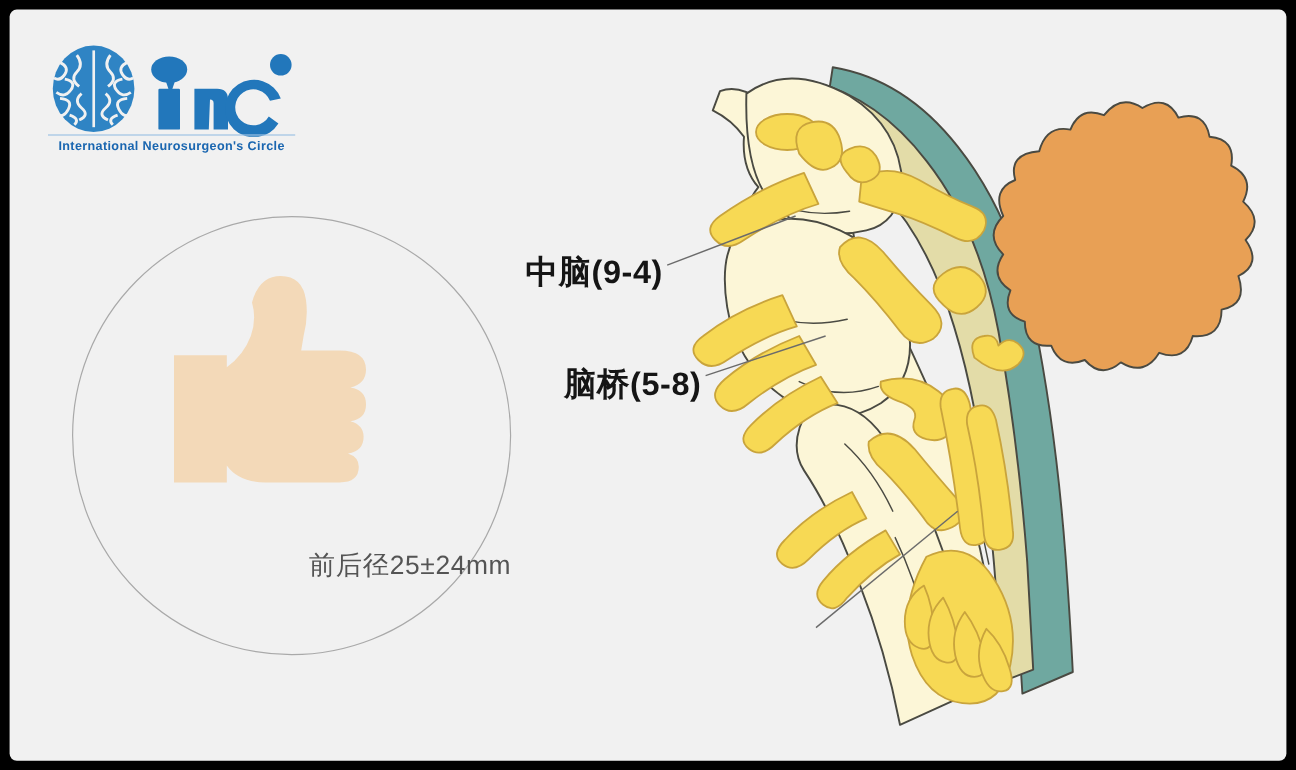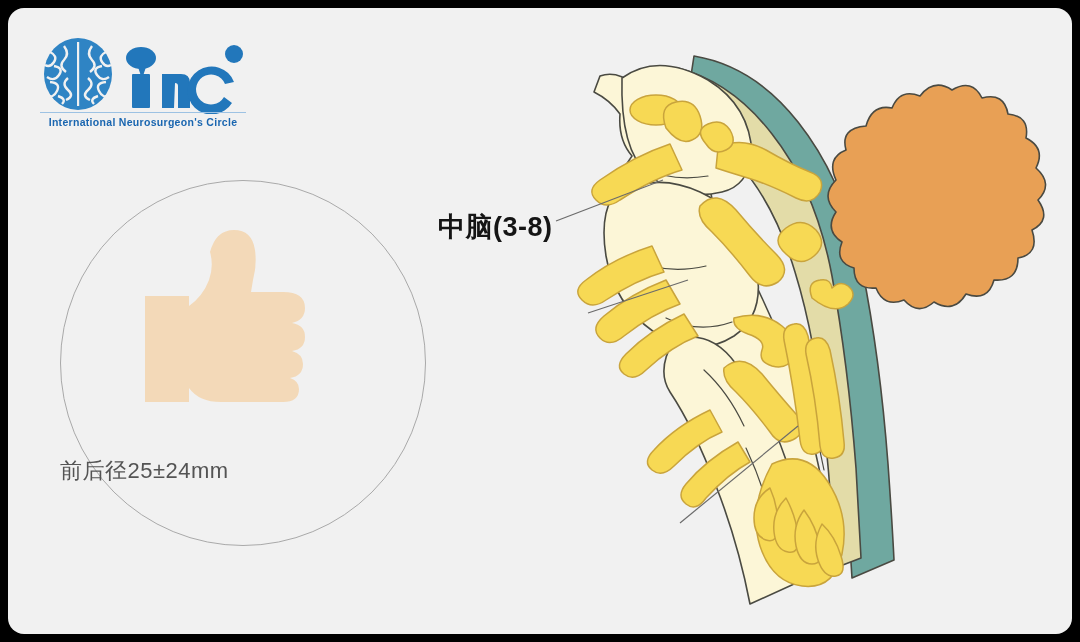--- a/index.html
+++ b/index.html
@@ -13,21 +13,21 @@
     overflow: hidden;
     font-family: "Liberation Sans", "DejaVu Sans", sans-serif;
   }
   #page {
     position: absolute;
     left: 8px;
     top: 8px;
     width: 1064px;
     height: 626px;
     background: #F1F1F1;
-    border-radius: 16px;
+    border-radius: 6px;
     overflow: hidden;
   }
 
   
   #logo {
     position: absolute;
     left: 30px;
     top: 28px;
     width: 210px;
     height: 108px;
@@ -75,21 +75,21 @@
     position: absolute;
     left: 118px;
     top: 208px;
     width: 230px;
     height: 230px;
   }
   .measure-line {
     position: absolute;
     left: 52px;
     width: 366px;
-    text-align: left;
+    text-align: right;
     color: #545454;
     font-size: 22px;
     letter-spacing: 0.5px;
     white-space: nowrap;
   }
   #measure-0 { top: 448px; }
   #measure-1 { top: 483px; }
 
   
   #anatomy {
@@ -254,15 +254,16 @@
   </svg>
 
   <svg id="leaders" viewBox="0 0 1064 626">
     <g stroke="#6b6b6b" stroke-width="1.2" fill="none">
       <line x1="548" y1="213" x2="655" y2="172"></line>
       <line x1="580" y1="305" x2="680" y2="272"></line>
       <line x1="672" y1="515" x2="790" y2="418"></line>
     </g>
   </svg>
 
-  <div class="callout" id="callout-0">中脑(3-8)</div>
+  <div class="callout" id="callout-0">中脑(9-4)</div>
+  <div class="callout" id="callout-1">脑桥(5-8)</div>
 
 </div>
 
 </body></html>

